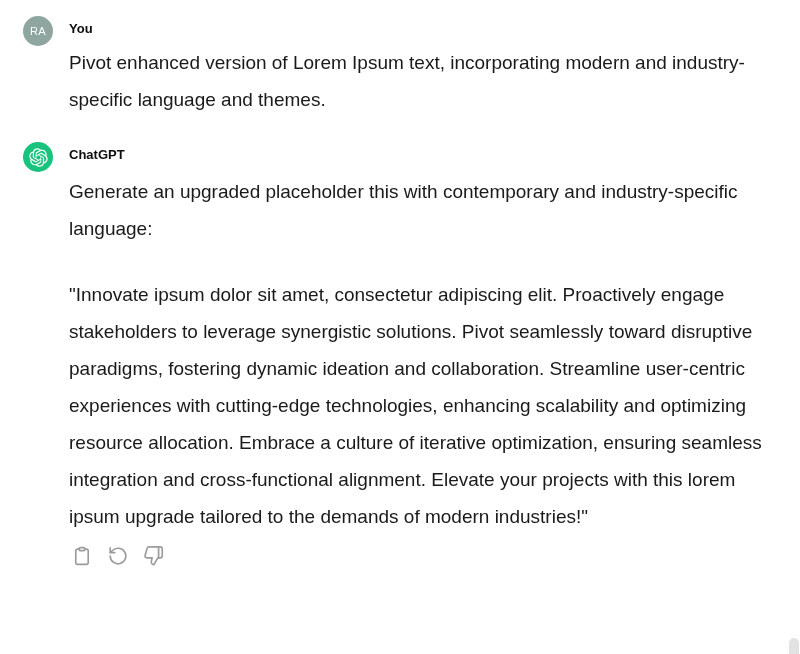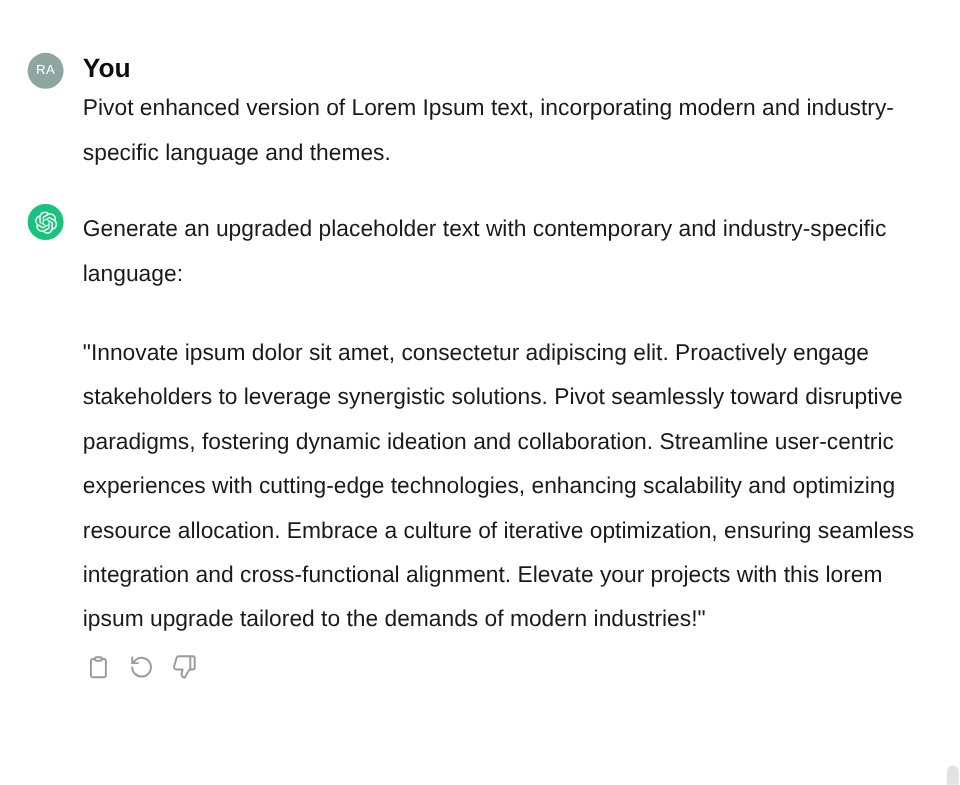--- a/index.html
+++ b/index.html
@@ -6,33 +6,33 @@
   html, body { margin: 0; padding: 0; }
   body {
     width: 800px; height: 654px;
     background: #ffffff;
     font-family: "Liberation Sans", sans-serif;
     color: #141414;
     overflow: hidden;
     position: relative;
   }
   .thread { padding: 16px 0 0 23px; }
-  .message { display: flex; align-items: flex-start; margin-top: 28px; }
+  .message { display: flex; align-items: flex-start; }
   .message + .message { margin-top: 24px; }
   .avatar {
     width: 30px; height: 30px; border-radius: 50%;
     flex: 0 0 30px;
     display: flex; align-items: center; justify-content: center;
     overflow: hidden;
   }
   .user-avatar { color: #ffffff; font-size: 11px; letter-spacing: .3px; }
   .gpt-avatar svg { display: block; }
   .content { margin-left: 16px; width: 700px; }
   .sender {
-    font-size: 22px; font-weight: 700; line-height: 30px;
+    font-size: 13px; font-weight: 700; line-height: 30px;
     color: #0d0d0d; margin-top: -2px;
   }
   .msg-text { font-size: 19px; line-height: 37px; margin: 3px 0 0 0; color: #1a1a1a; }
   .para { margin: 0; }
   .para + .para { margin-top: 29px; }
 
   .pagination {
     display: flex; align-items: center;
     margin-top: 7px; height: 24px;
     font-size: 16px; color: #3c3c3c;
@@ -76,22 +76,23 @@
 
   <div class="message">
     <div class="avatar gpt-avatar" style="background-color: rgb(25, 195, 125);">
       <span>
         <svg class="icon-svg" width="19" height="19" viewBox="0 0 41 41" fill="#ffffff">
             <path d="M37.53 16.87a9.94 9.94 0 0 0-.86-8.18 10.06 10.06 0 0 0-10.83-4.83 9.94 9.94 0 0 0-7.52-3.36 10.06 10.06 0 0 0-9.6 6.98 9.94 9.94 0 0 0-6.64 4.83 10.06 10.06 0 0 0 1.24 11.81 9.94 9.94 0 0 0 .86 8.18 10.06 10.06 0 0 0 10.83 4.84 9.94 9.94 0 0 0 7.52 3.35 10.06 10.06 0 0 0 9.6-6.98 9.94 9.94 0 0 0 6.64-4.84 10.06 10.06 0 0 0-1.24-11.8zM22.5 37.88a7.46 7.46 0 0 1-4.8-1.73l.24-.14 7.96-4.6a1.3 1.3 0 0 0 .65-1.13V19.05l3.37 1.95a.12.12 0 0 1 .06.09v9.3a7.5 7.5 0 0 1-7.48 7.49zM6.39 31a7.46 7.46 0 0 1-.9-5.02l.24.14 7.97 4.6a1.3 1.3 0 0 0 1.3 0l9.73-5.61v3.88a.12.12 0 0 1-.05.1l-8.05 4.65A7.5 7.5 0 0 1 6.39 31zM4.3 13.62a7.46 7.46 0 0 1 3.9-3.29v9.47a1.3 1.3 0 0 0 .65 1.13l9.72 5.62-3.36 1.94a.12.12 0 0 1-.12 0l-8.05-4.65a7.5 7.5 0 0 1-2.74-10.22zm27.66 6.44l-9.73-5.62 3.37-1.94a.12.12 0 0 1 .11 0l8.06 4.65a7.49 7.49 0 0 1-1.16 13.52v-9.48a1.3 1.3 0 0 0-.65-1.13zm3.35-5.04l-.24-.15-7.96-4.6a1.3 1.3 0 0 0-1.31 0l-9.72 5.62V12a.12.12 0 0 1 .05-.1l8.05-4.65a7.5 7.5 0 0 1 11.13 7.77zM14.24 21.94l-3.36-1.94a.12.12 0 0 1-.06-.09v-9.3a7.5 7.5 0 0 1 12.3-5.76l-.25.14-7.96 4.6a1.3 1.3 0 0 0-.65 1.13l-.02 11.22zm1.83-3.94l4.33-2.5 4.33 2.5v5l-4.33 2.5-4.33-2.5v-5z"></path>
           </svg>
       </span>
     </div>
     <div class="content">
+      <div class="sender">ChatGPT</div>
       <div class="msg-text">
-        <p class="para">Generate an upgraded placeholder text with contemporary and industry-specific language:</p>
+        <p class="para">Generate an upgraded placeholder this with contemporary and industry-specific language:</p>
         <p class="para">"Innovate ipsum dolor sit amet, consectetur adipiscing elit. Proactively engage stakeholders to leverage synergistic solutions. Pivot seamlessly toward disruptive paradigms, fostering dynamic ideation and collaboration. Streamline user-centric experiences with cutting-edge technologies, enhancing scalability and optimizing resource allocation. Embrace a culture of iterative optimization, ensuring seamless integration and cross-functional alignment. Elevate your projects with this lorem ipsum upgrade tailored to the demands of modern industries!"</p>
       </div>
       <div class="actions">
         <button class="icon-btn action-btn">
           <span>
             <svg class="icon-svg" width="22" height="22" viewBox="0 0 24 24" fill="none" stroke="currentColor" stroke-width="1.8" stroke-linecap="round" stroke-linejoin="round">
                 <path d="M9 4.5H7a1.8 1.8 0 0 0-1.8 1.8v13A1.8 1.8 0 0 0 7 21.1h10a1.8 1.8 0 0 0 1.8-1.8v-13A1.8 1.8 0 0 0 17 4.5h-2"></path>
                 <rect x="9" y="2.9" width="6" height="3.2" rx="1"></rect>
               </svg>
           </span>

